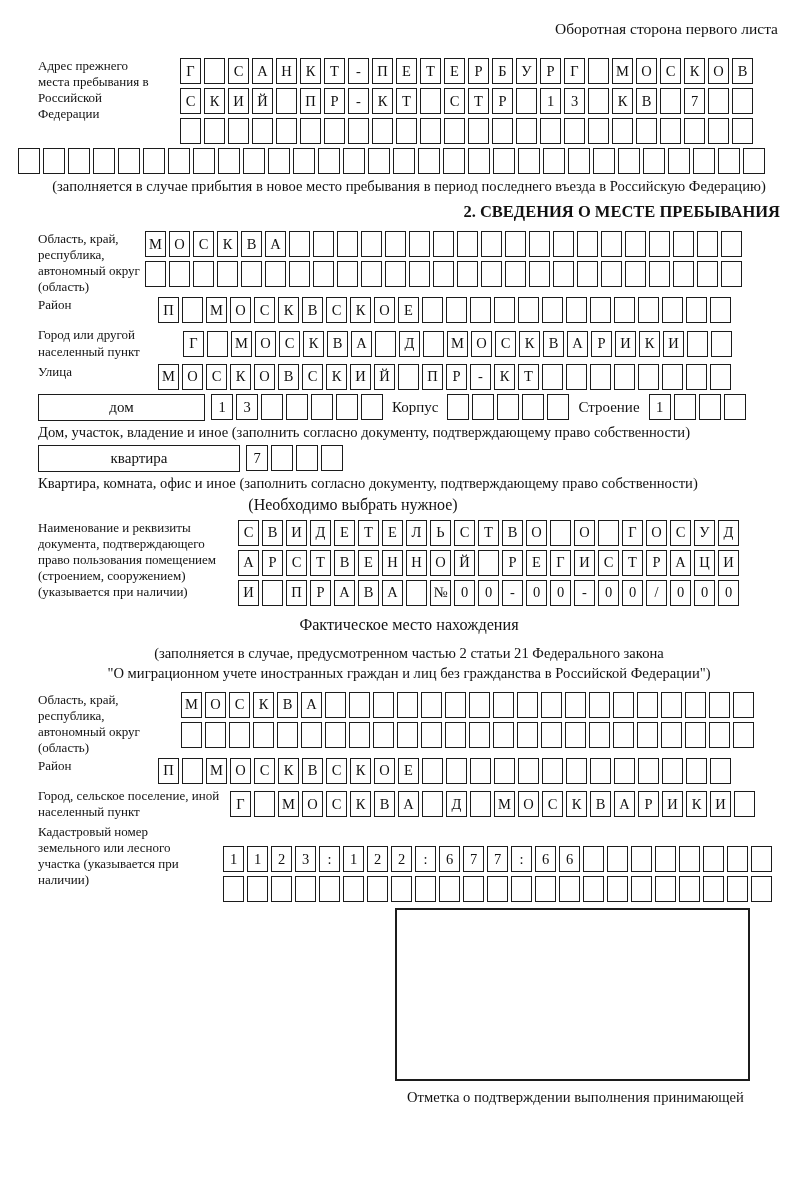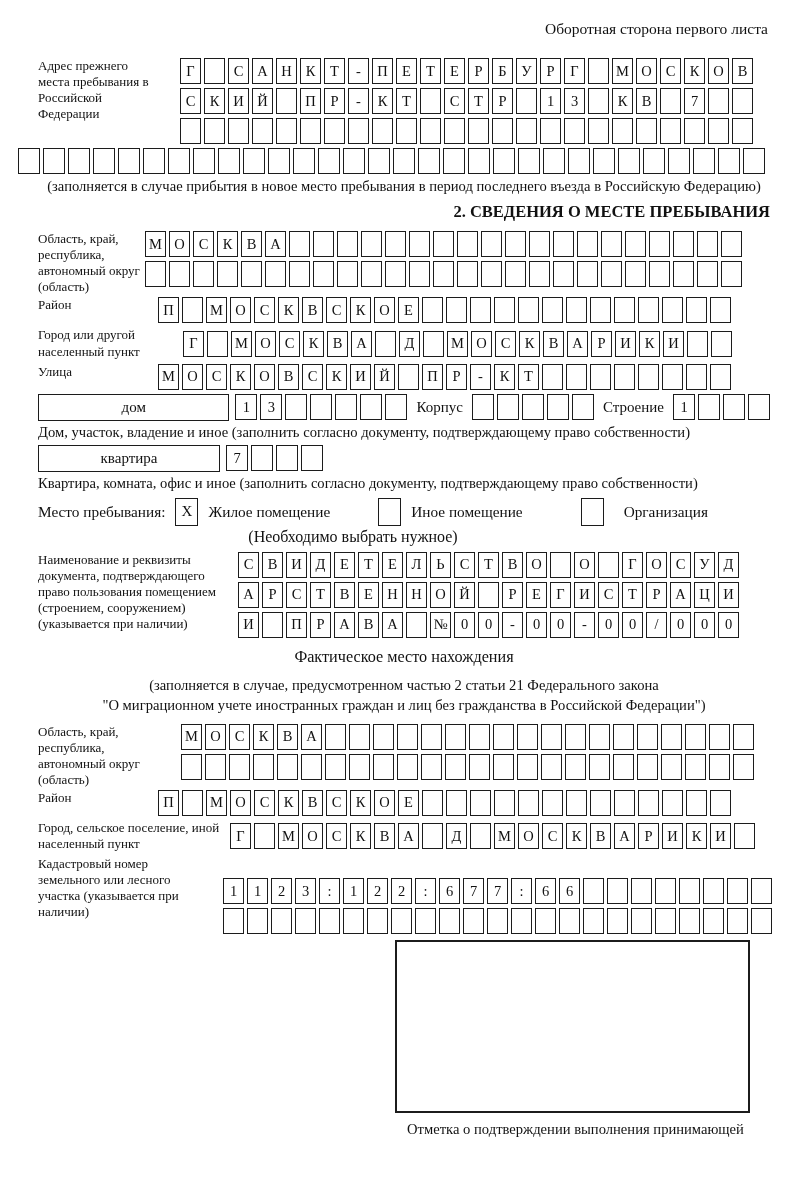--- a/index.html
+++ b/index.html
@@ -2,21 +2,21 @@
 <html><head>
 <meta charset="utf-8">
 <style>
   * { margin:0; padding:0; box-sizing:border-box; }
   html,body { background:#fff; }
   body {
     width:800px; height:1180px; overflow:hidden;
     font-family:"Liberation Serif","DejaVu Serif",serif;
     color:#111;
   }
-  .page { width:800px; height:1180px; padding:20px 30px 0 38px; }
+  .page { width:800px; height:1180px; padding:20px 20px 0 38px; }
 
   .header-note { text-align:right; font-size:15.5px; padding-right:2px; margin-bottom:20px; }
 
   .line { display:flex; align-items:flex-start; margin-bottom:2px; }
   .line.vcenter { align-items:center; }
 
   .lbl { font-size:13px; line-height:1.24; flex-shrink:0; }
   .w124 { width:124px; margin-right:18px; }
   .w107 { width:107px; }
   .w120 { width:120px; }
@@ -41,22 +41,22 @@
 
   .sec-title { text-align:right; font-weight:bold; font-size:16.5px; margin:7px 0 9px 0; }
 
   .mb4 { margin-bottom:4px; }
 
   .house-line { display:flex; align-items:center; margin:4px 0 2px 0; }
   .wide-box {
     height:27px; border:1.7px solid #1c1c1c;
     display:flex; align-items:center; justify-content:center; font-size:15px;
   }
-  .box-dom { width:197px; margin-right:6px; }
-  .box-kv { width:182px; margin-right:6px; }
+  .box-dom { width:167px; margin-right:6px; }
+  .box-kv { width:202px; margin-right:6px; }
   .inline-lbl { font-size:15px; margin:0 9px; white-space:nowrap; }
 
   .check-line { display:flex; align-items:center; margin:6px 0 2px 0; font-size:15.3px; }
   .checkbox {
     width:23px; height:28px; border:1.7px solid #1c1c1c; flex-shrink:0;
     display:flex; align-items:center; justify-content:center; font-size:15px;
   }
   .choose-note { width:280px; margin-left:175px; text-align:center; font-size:16px; margin-top:2px; margin-bottom:6px; }
 
   .fact-title { text-align:center; font-weight:normal; font-size:16.2px; margin:10px 0 8px 0; }
@@ -382,29 +382,20 @@
     <div class="wide-box box-kv">квартира</div>
     <div class="cellrow wide">
         <span class="cell">7</span>
         <span class="cell"></span>
         <span class="cell"></span>
         <span class="cell"></span>
       </div>
   </div>
   <div class="note">Квартира, комната, офис и иное (заполнить согласно документу, подтверждающему право собственности)</div>
 
-  <div class="check-line">
-    <span style="margin-right:10px;">Место пребывания:</span>
-    <span class="checkbox">X</span>
-    <span style="margin:0 48px 0 10px;">Жилое помещение</span>
-    <span class="checkbox"></span>
-    <span style="margin:0 58px 0 10px;">Иное помещение</span>
-    <span class="checkbox"></span>
-    <span style="margin-left:20px;">Организация</span>
-  </div>
   <div class="choose-note">(Необходимо выбрать нужное)</div>
 
   <div class="line">
     <div class="lbl w200">Наименование и реквизиты документа, подтверждающего право пользования помещением (строением, сооружением) (указывается при наличии)</div>
     <div class="rows">
       <div class="cellrow">
           <span class="cell">С</span>
           <span class="cell">В</span>
           <span class="cell">И</span>
           <span class="cell">Д</span>

